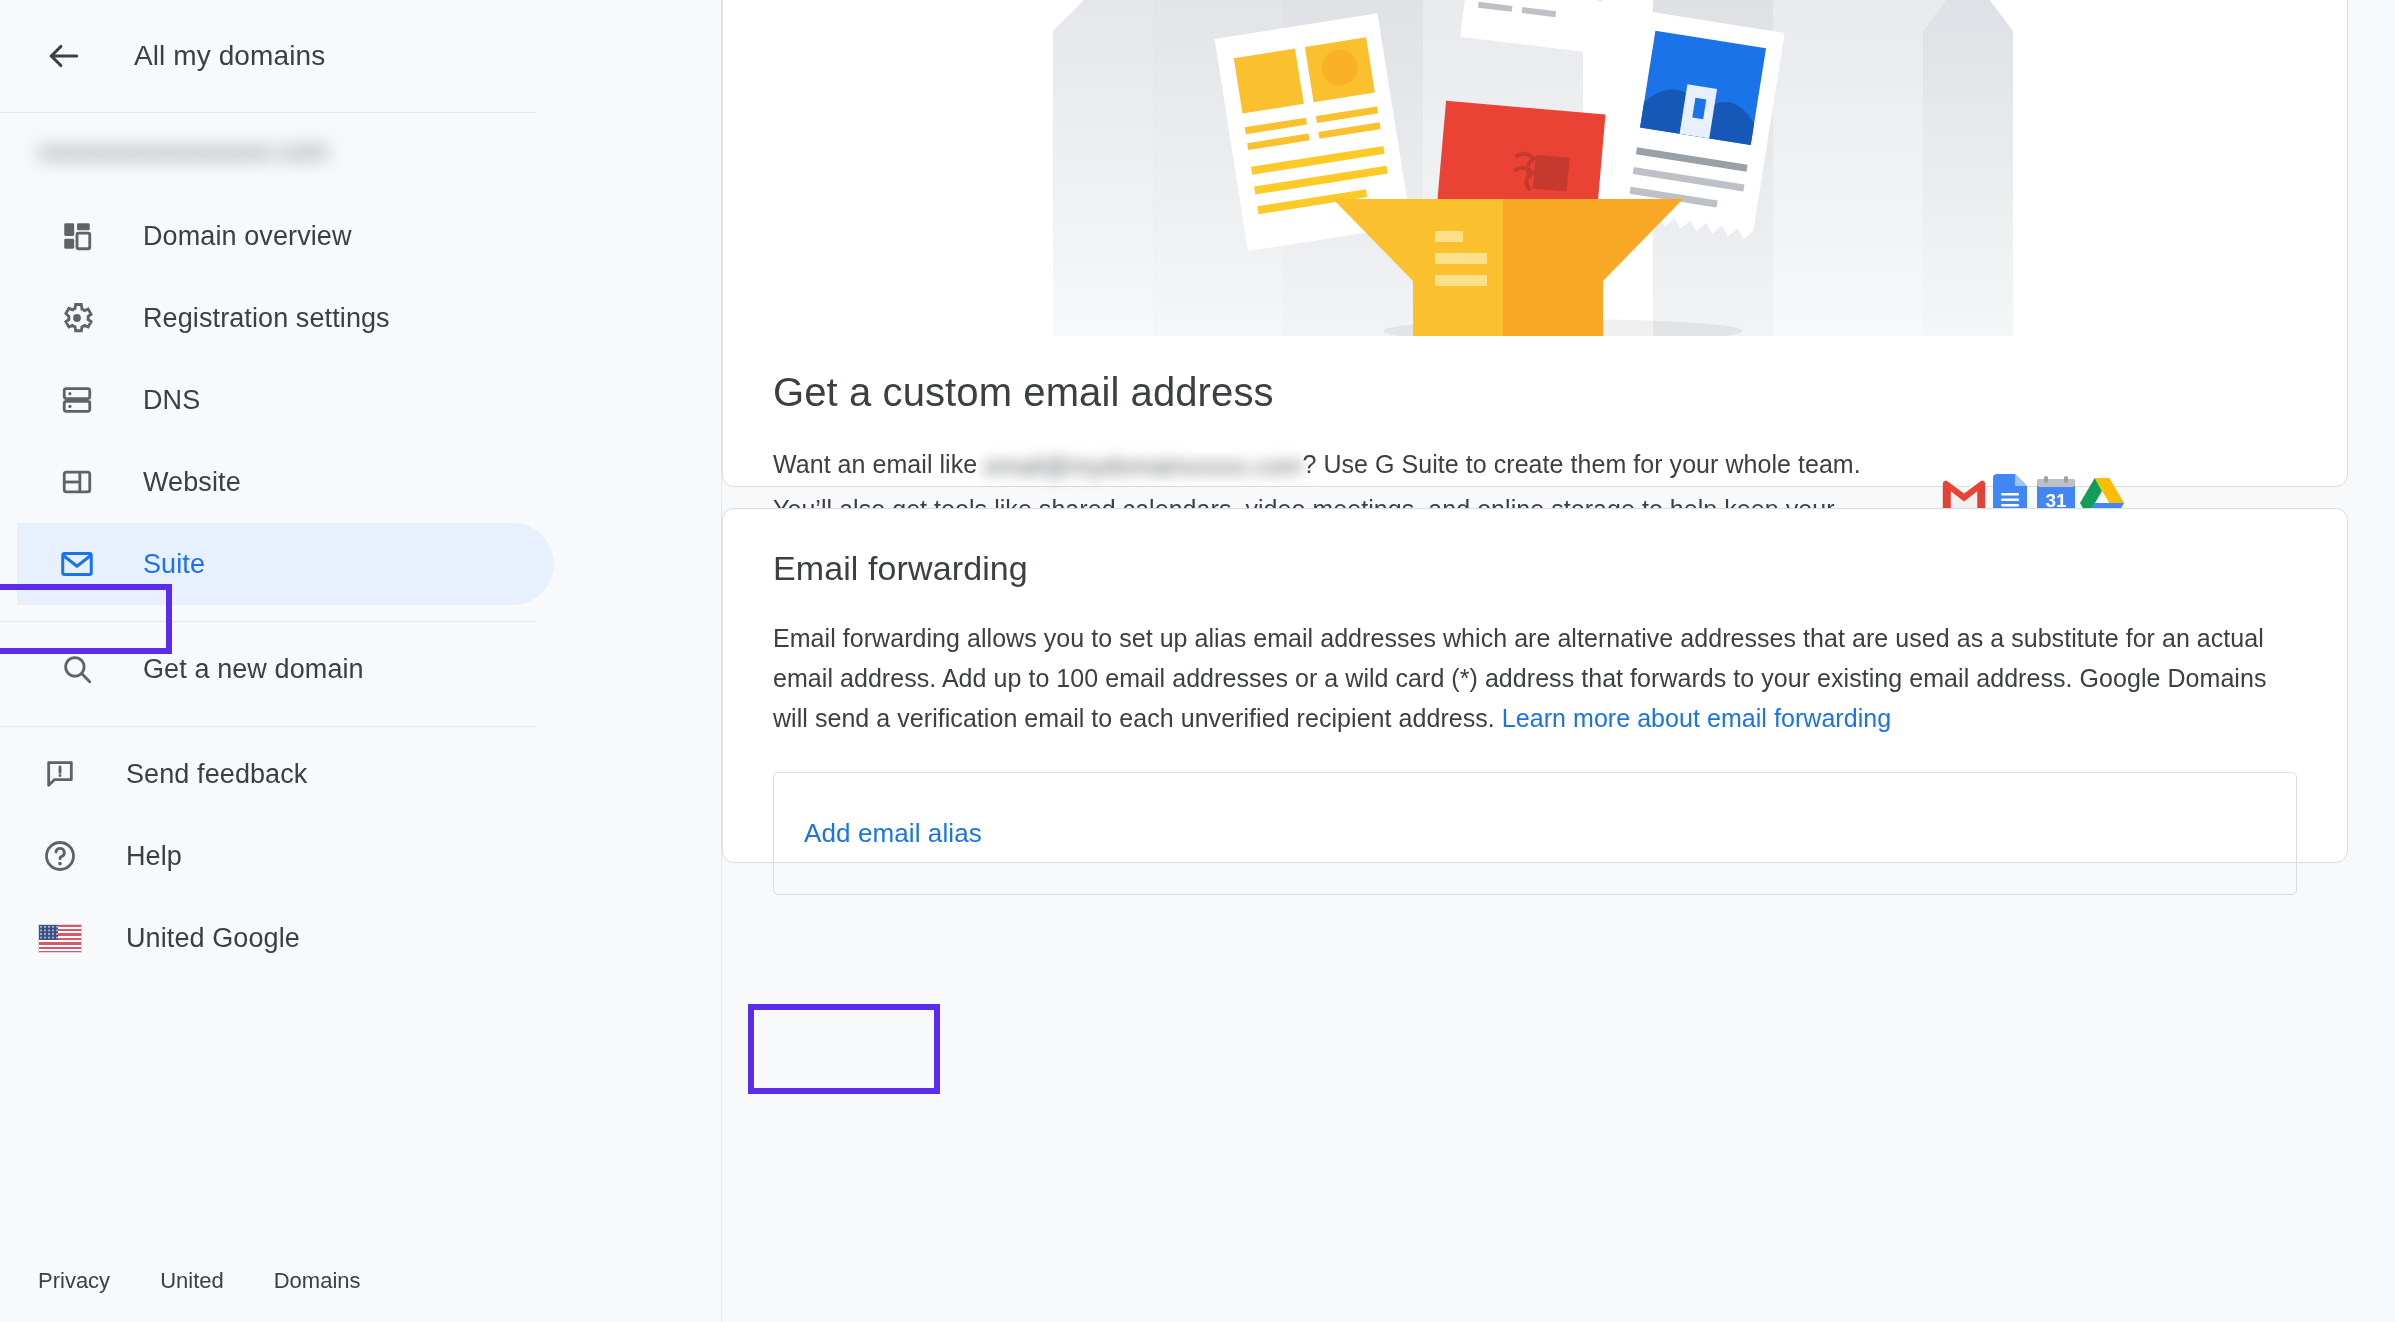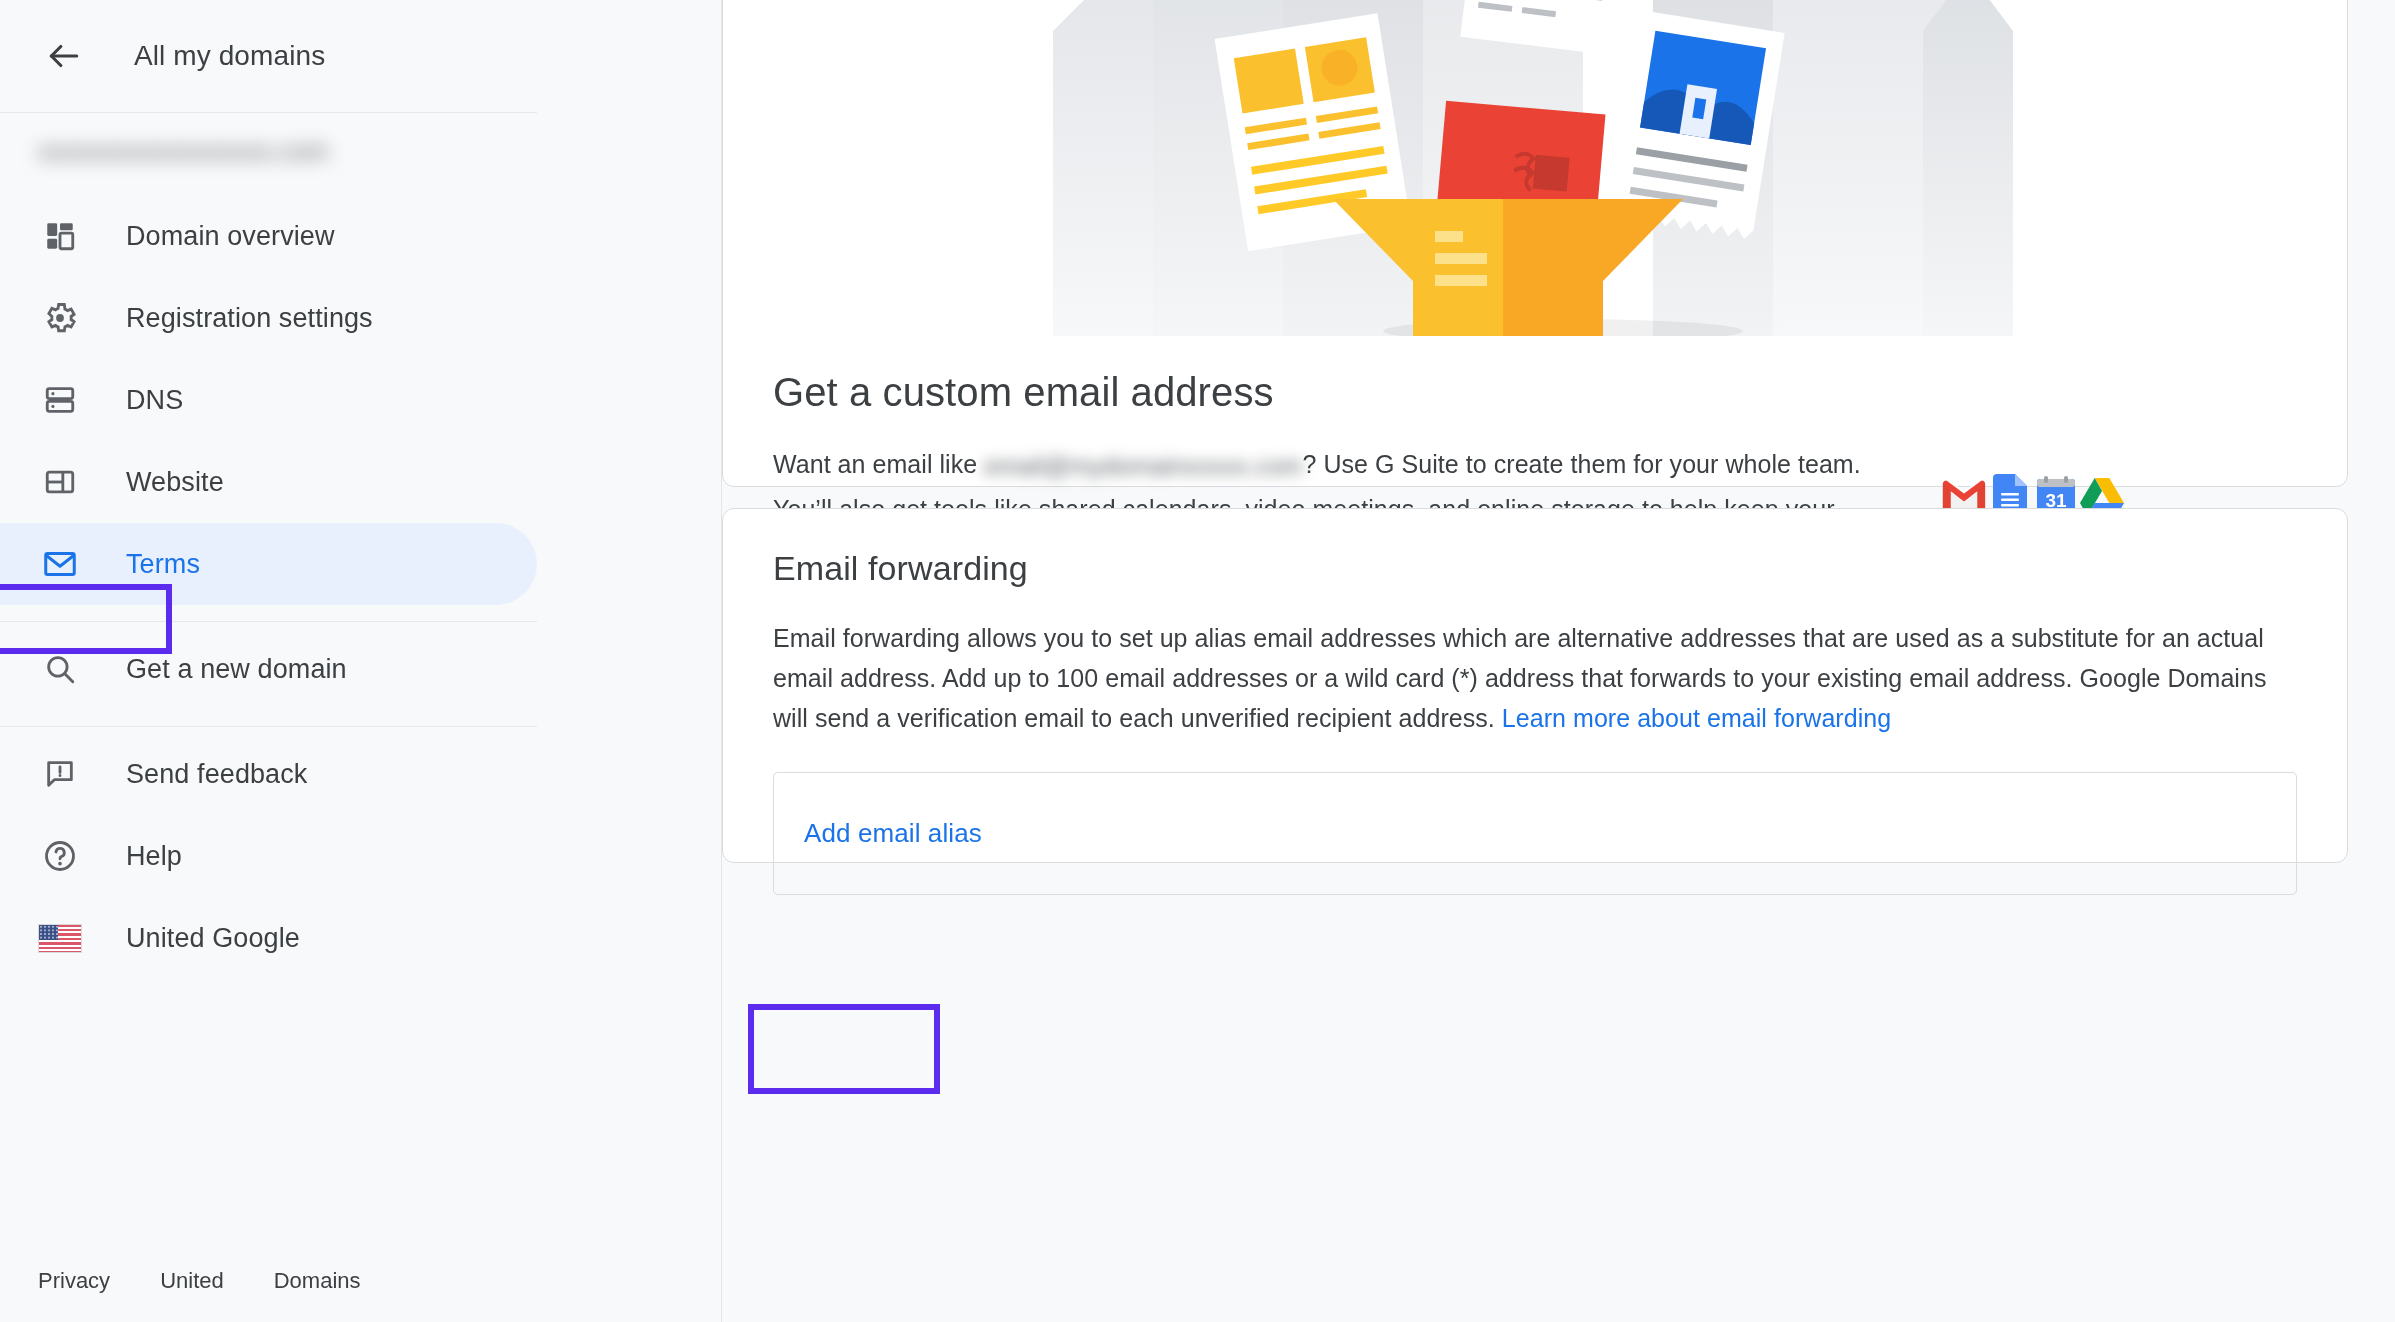--- a/index.html
+++ b/index.html
@@ -52,21 +52,21 @@
     font-size: 26px;
     color: #5f6368;
     filter: blur(9px);
     user-select: none;
     width: 430px;
     overflow: hidden;
     white-space: nowrap;
   }
 
   .nav-group { padding-top: 6px; }
-  .nav-group.bordered { border-bottom: 1px solid #e6e8ea; width: 537px; padding-bottom: 16px;}
+  .nav-group.bordered { border-bottom: 1px solid #e6e8ea; width: 537px; padding-bottom: 16px; padding-left: 17px;}
   .nav-item {
     position: relative;
     display: flex;
     align-items: center;
     height: 82px;
     padding-left: 38px;
     cursor: pointer;
     border-radius: 0 42px 42px 0;
     width: 537px;
   }
@@ -282,21 +282,21 @@
         <span class="lbl">Website</span>
       </div>
 
       <div class="nav-item active">
         <span class="ic">
           <svg width="36" height="36" viewBox="0 0 24 24" fill="none" stroke="#1a73e8" stroke-width="2" stroke-linejoin="round">
             <rect x="2.5" y="5" width="19" height="14" rx="1.2"></rect>
             <polyline points="2.5,6 12,13.5 21.5,6"></polyline>
           </svg>
         </span>
-        <span class="lbl">Terms</span>
+        <span class="lbl">Suite</span>
       </div>
 
     </nav>
 
     <nav class="nav-group bordered">
       <div class="nav-item">
         <span class="ic">
           <svg width="34" height="34" viewBox="0 0 24 24" fill="none" stroke="#5f6368" stroke-width="2" stroke-linecap="round">
             <circle cx="10.5" cy="10.5" r="6.5"></circle>
               <line x1="15.4" y1="15.4" x2="21" y2="21"></line>

